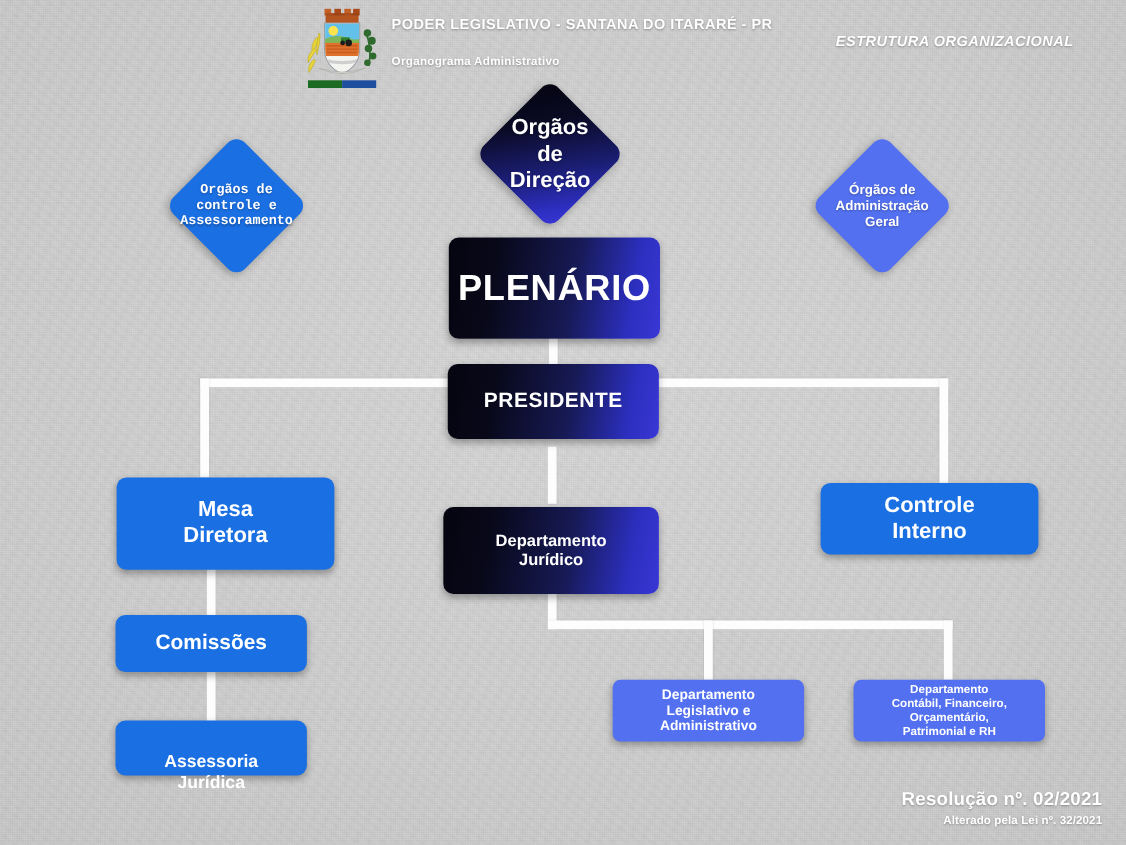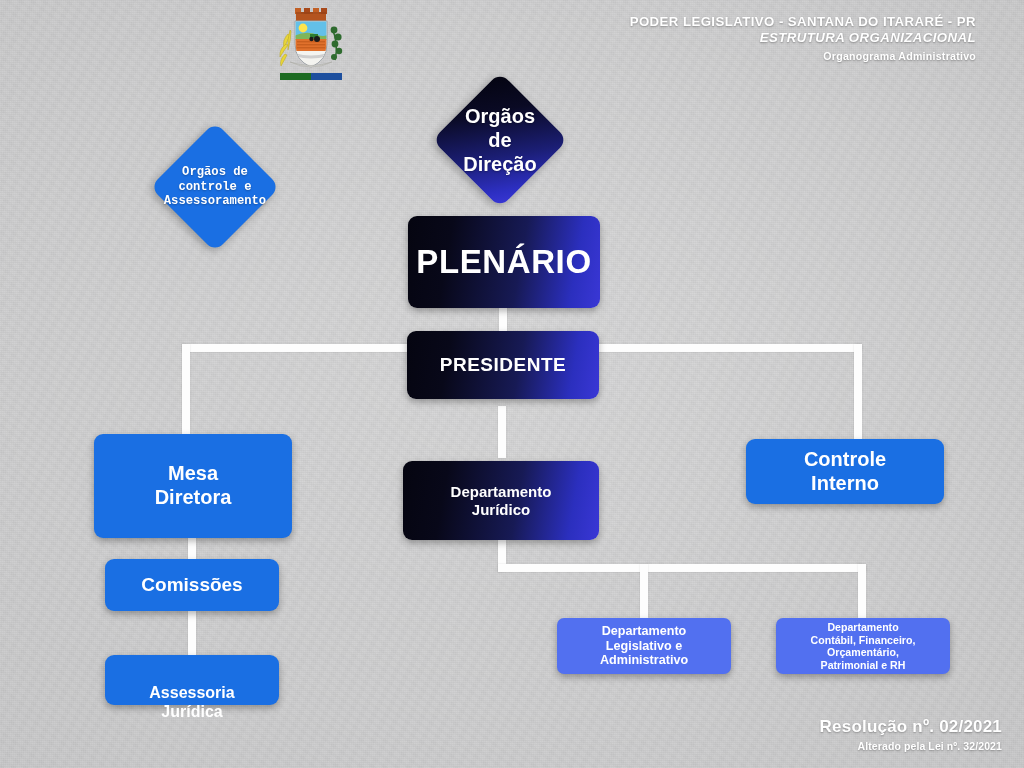--- a/index.html
+++ b/index.html
@@ -51,26 +51,26 @@
     width:86px; height:76px;
   }
   #header-text {
     position:absolute; left:356px; top:14px;
     width:620px;
     color:#ffffff;
     text-shadow:0 1px 2px rgba(0,0,0,.32);
   }
   #title-line1, #title-line2 {
     font-size:13.2px; font-weight:bold; letter-spacing:.45px;
-    line-height:15.5px; text-align:right; white-space:nowrap;
+    line-height:15.5px; text-align:left; white-space:nowrap;
   }
   #title-line2 { text-align:right;font-style:italic; }
   #subtitle {
     font-size:10.6px; font-weight:bold; letter-spacing:.25px;
-    text-align:right; margin-top:5px;
+    text-align:left; margin-top:5px;
   }
 
   
   #wires { position:absolute; inset:0; z-index:2; }
   .wire {
     position:absolute;
     background:#fdfdfd;
     box-shadow:0 0 2px rgba(0,0,0,.12);
   }
 
@@ -225,30 +225,36 @@
 controle e
 Assessoramento</div>
   </div>
 
   <div class="diamond" style="left:452px; top:92px; width:96px; height:96px;">
     <div class="dshape" style="background:linear-gradient(125deg,#040410 0%, #0a0a24 28%, #1b1e74 62%, #2d2fc2 88%, #3b38d8 100%);"></div>
     <div class="dlabel" style="font-size:20px; white-space:pre-line;">Orgãos
 de Direção</div>
   </div>
 
+  <div class="diamond" style="left:756px; top:141px; width:92px; height:92px;">
+    <div class="dshape" style="background:#5270f0;"></div>
+    <div class="dlabel" style="font-size:12.2px; white-space:pre-line;">Órgãos de
+Administração
+Geral</div>
+  </div>
 
   <div class="node dark" style="left:408px; top:216px; width:192px; height:92px; font-size:33px; letter-spacing:.6px;">
     <span style="white-space:pre-line;">PLENÁRIO</span>
   </div>
 
   <div class="node dark" style="left:407px; top:331px; width:192px; height:68px; font-size:19px; letter-spacing:.5px;">
     <span style="white-space:pre-line;">PRESIDENTE</span>
   </div>
 
-  <div class="node blue" style="left:94px; top:434px; width:198px; height:104px; font-size:20px;align-items:center;">
+  <div class="node blue" style="left:106px; top:434px; width:198px; height:84px; font-size:20px;align-items:center;">
     <span style="white-space:pre-line;">Mesa
 Diretora</span>
   </div>
 
   <div class="node blue" style="left:105px; top:559px; width:174px; height:52px; font-size:19px;">
     <span style="white-space:pre-line;">Comissões</span>
   </div>
 
   <div class="node blue" style="left:105px; top:655px; width:174px; height:50px; font-size:16px;">
     <span style="white-space:pre-line;margin-top:45px;">Assessoria

